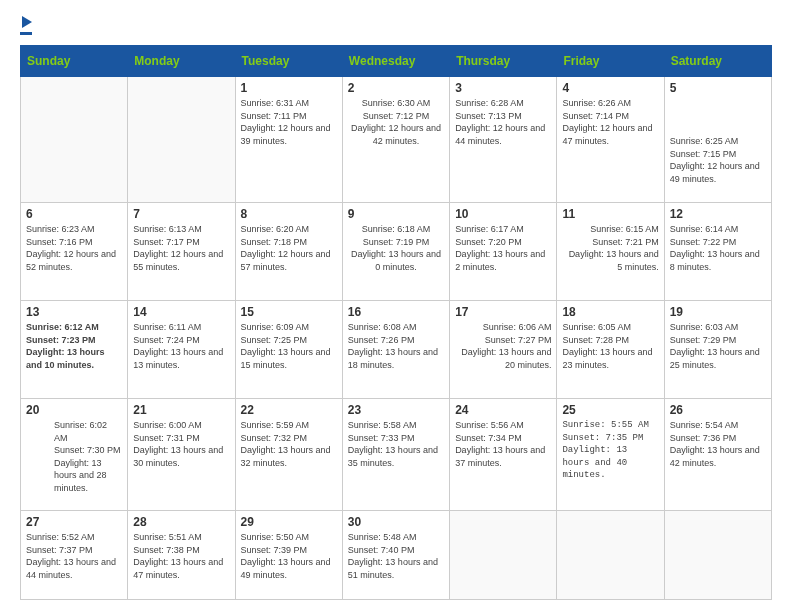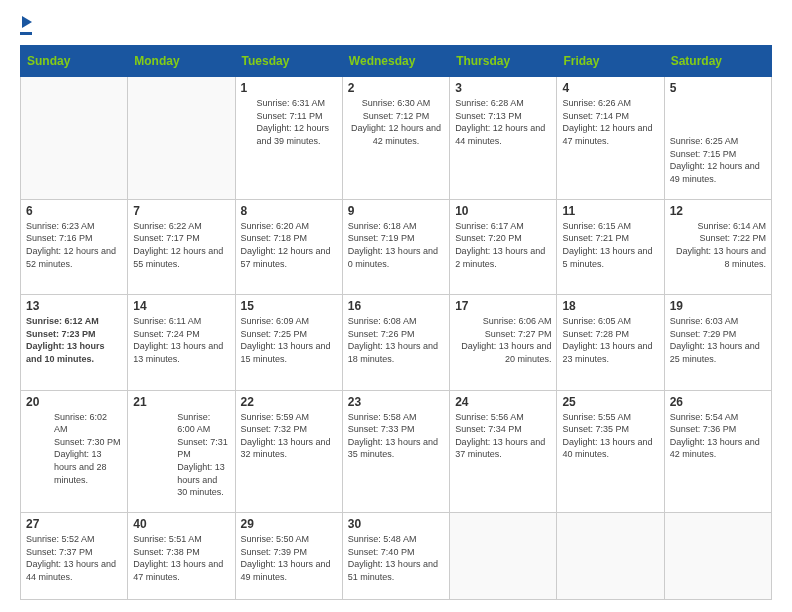--- a/index.html
+++ b/index.html
@@ -147,21 +147,21 @@
           <th>Friday</th>
           <th>Saturday</th>
         </tr>
     </thead>
     <tbody id="calendar-body">
     <tr>
           <td class="empty-cell"></td>
           <td class="empty-cell"></td>
           <td>
             <span class="day-num">1</span>
-            <div class="day-info" style="white-space: pre-line; margin-left: 16px;">Sunrise: 6:31 AM
+            <div class="day-info" style="white-space: pre-line;">Sunrise: 6:31 AM
 Sunset: 7:11 PM
 Daylight: 12 hours and 39 minutes.</div>
           </td>
           <td>
             <span class="day-num">2</span>
             <div class="day-info" style="white-space: pre-line; text-align: center;">Sunrise: 6:30 AM
 Sunset: 7:12 PM
 Daylight: 12 hours and 42 minutes.</div>
           </td>
           <td>
@@ -185,51 +185,51 @@
         </tr>
         <tr>
           <td>
             <span class="day-num">6</span>
             <div class="day-info" style="white-space: pre-line;">Sunrise: 6:23 AM
 Sunset: 7:16 PM
 Daylight: 12 hours and 52 minutes.</div>
           </td>
           <td>
             <span class="day-num">7</span>
-            <div class="day-info" style="white-space: pre-line;">Sunrise: 6:22 AM
+            <div class="day-info" style="white-space: pre-line;">Sunrise: 6:13 AM
 Sunset: 7:17 PM
 Daylight: 12 hours and 55 minutes.</div>
           </td>
           <td>
             <span class="day-num">8</span>
             <div class="day-info" style="white-space: pre-line;">Sunrise: 6:20 AM
 Sunset: 7:18 PM
 Daylight: 12 hours and 57 minutes.</div>
           </td>
           <td>
             <span class="day-num">9</span>
-            <div class="day-info" style="white-space: pre-line;">Sunrise: 6:18 AM
+            <div class="day-info" style="white-space: pre-line; text-align: center;">Sunrise: 6:18 AM
 Sunset: 7:19 PM
 Daylight: 13 hours and 0 minutes.</div>
           </td>
           <td>
             <span class="day-num">10</span>
             <div class="day-info" style="white-space: pre-line;">Sunrise: 6:17 AM
 Sunset: 7:20 PM
 Daylight: 13 hours and 2 minutes.</div>
           </td>
           <td>
             <span class="day-num">11</span>
-            <div class="day-info" style="white-space: pre-line;">Sunrise: 6:15 AM
+            <div class="day-info" style="white-space: pre-line; text-align: right;">Sunrise: 6:15 AM
 Sunset: 7:21 PM
 Daylight: 13 hours and 5 minutes.</div>
           </td>
           <td>
             <span class="day-num">12</span>
-            <div class="day-info" style="white-space: pre-line; text-align: right;">Sunrise: 6:14 AM
+            <div class="day-info" style="white-space: pre-line;">Sunrise: 6:14 AM
 Sunset: 7:22 PM
 Daylight: 13 hours and 8 minutes.</div>
           </td>
         </tr>
         <tr>
           <td>
             <span class="day-num">13</span>
             <div class="day-info" style="white-space: pre-line; font-weight: bold;">Sunrise: 6:12 AM
 Sunset: 7:23 PM
 Daylight: 13 hours and 10 minutes.</div>
@@ -273,21 +273,21 @@
         </tr>
         <tr>
           <td>
             <span class="day-num">20</span>
             <div class="day-info" style="white-space: pre-line; margin-left: 28px;">Sunrise: 6:02 AM
 Sunset: 7:30 PM
 Daylight: 13 hours and 28 minutes.</div>
           </td>
           <td>
             <span class="day-num">21</span>
-            <div class="day-info" style="white-space: pre-line; margin-left: 44px;">Sunrise: 6:00 AM
+            <div class="day-info" style="white-space: pre-line;">Sunrise: 6:00 AM
 Sunset: 7:31 PM
 Daylight: 13 hours and 30 minutes.</div>
           </td>
           <td>
             <span class="day-num">22</span>
             <div class="day-info" style="white-space: pre-line;">Sunrise: 5:59 AM
 Sunset: 7:32 PM
 Daylight: 13 hours and 32 minutes.</div>
           </td>
           <td>
@@ -297,40 +297,40 @@
 Daylight: 13 hours and 35 minutes.</div>
           </td>
           <td>
             <span class="day-num">24</span>
             <div class="day-info" style="white-space: pre-line;">Sunrise: 5:56 AM
 Sunset: 7:34 PM
 Daylight: 13 hours and 37 minutes.</div>
           </td>
           <td>
             <span class="day-num">25</span>
-            <div class="day-info" style="white-space: pre-line;">Sunrise: 5:55 AM
+            <div class="day-info" style="white-space: pre-line; font-family: Liberation Mono, monospace;">Sunrise: 5:55 AM
 Sunset: 7:35 PM
 Daylight: 13 hours and 40 minutes.</div>
           </td>
           <td>
             <span class="day-num">26</span>
             <div class="day-info" style="white-space: pre-line;">Sunrise: 5:54 AM
 Sunset: 7:36 PM
 Daylight: 13 hours and 42 minutes.</div>
           </td>
         </tr>
         <tr>
           <td>
             <span class="day-num">27</span>
             <div class="day-info" style="white-space: pre-line;">Sunrise: 5:52 AM
 Sunset: 7:37 PM
 Daylight: 13 hours and 44 minutes.</div>
           </td>
           <td>
-            <span class="day-num">40</span>
+            <span class="day-num">28</span>
             <div class="day-info" style="white-space: pre-line;">Sunrise: 5:51 AM
 Sunset: 7:38 PM
 Daylight: 13 hours and 47 minutes.</div>
           </td>
           <td>
             <span class="day-num">29</span>
             <div class="day-info" style="white-space: pre-line;">Sunrise: 5:50 AM
 Sunset: 7:39 PM
 Daylight: 13 hours and 49 minutes.</div>
           </td>

